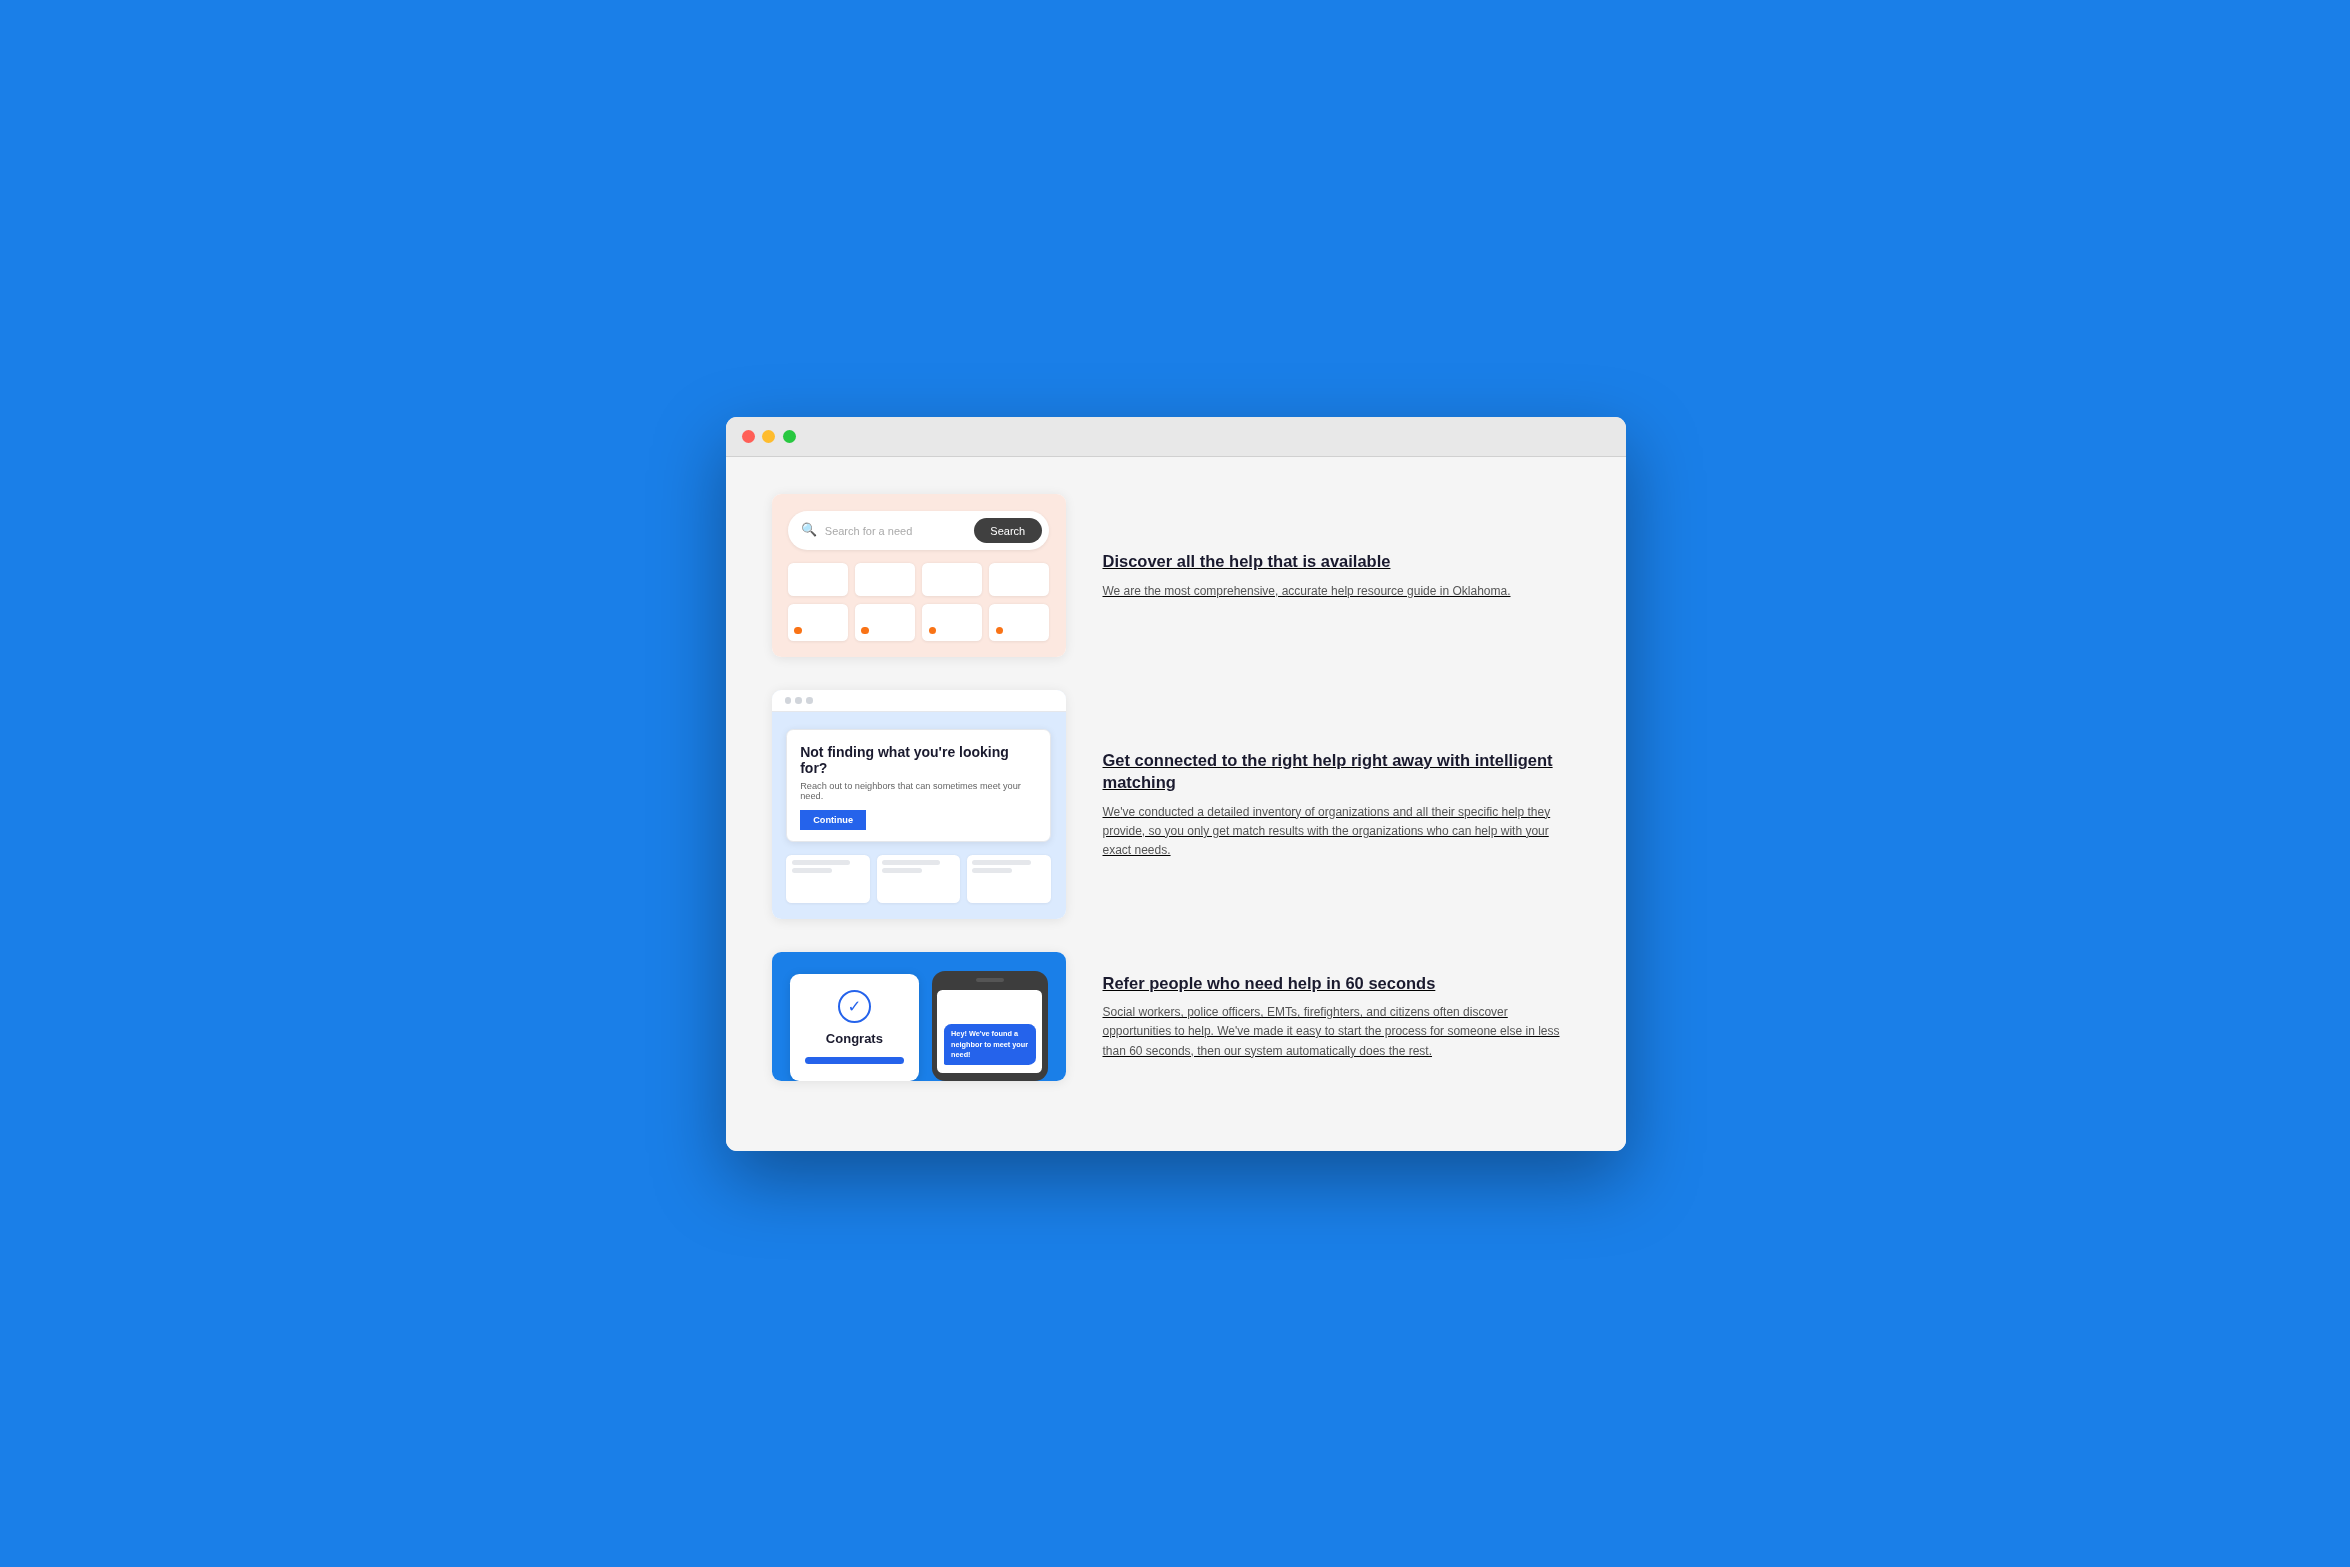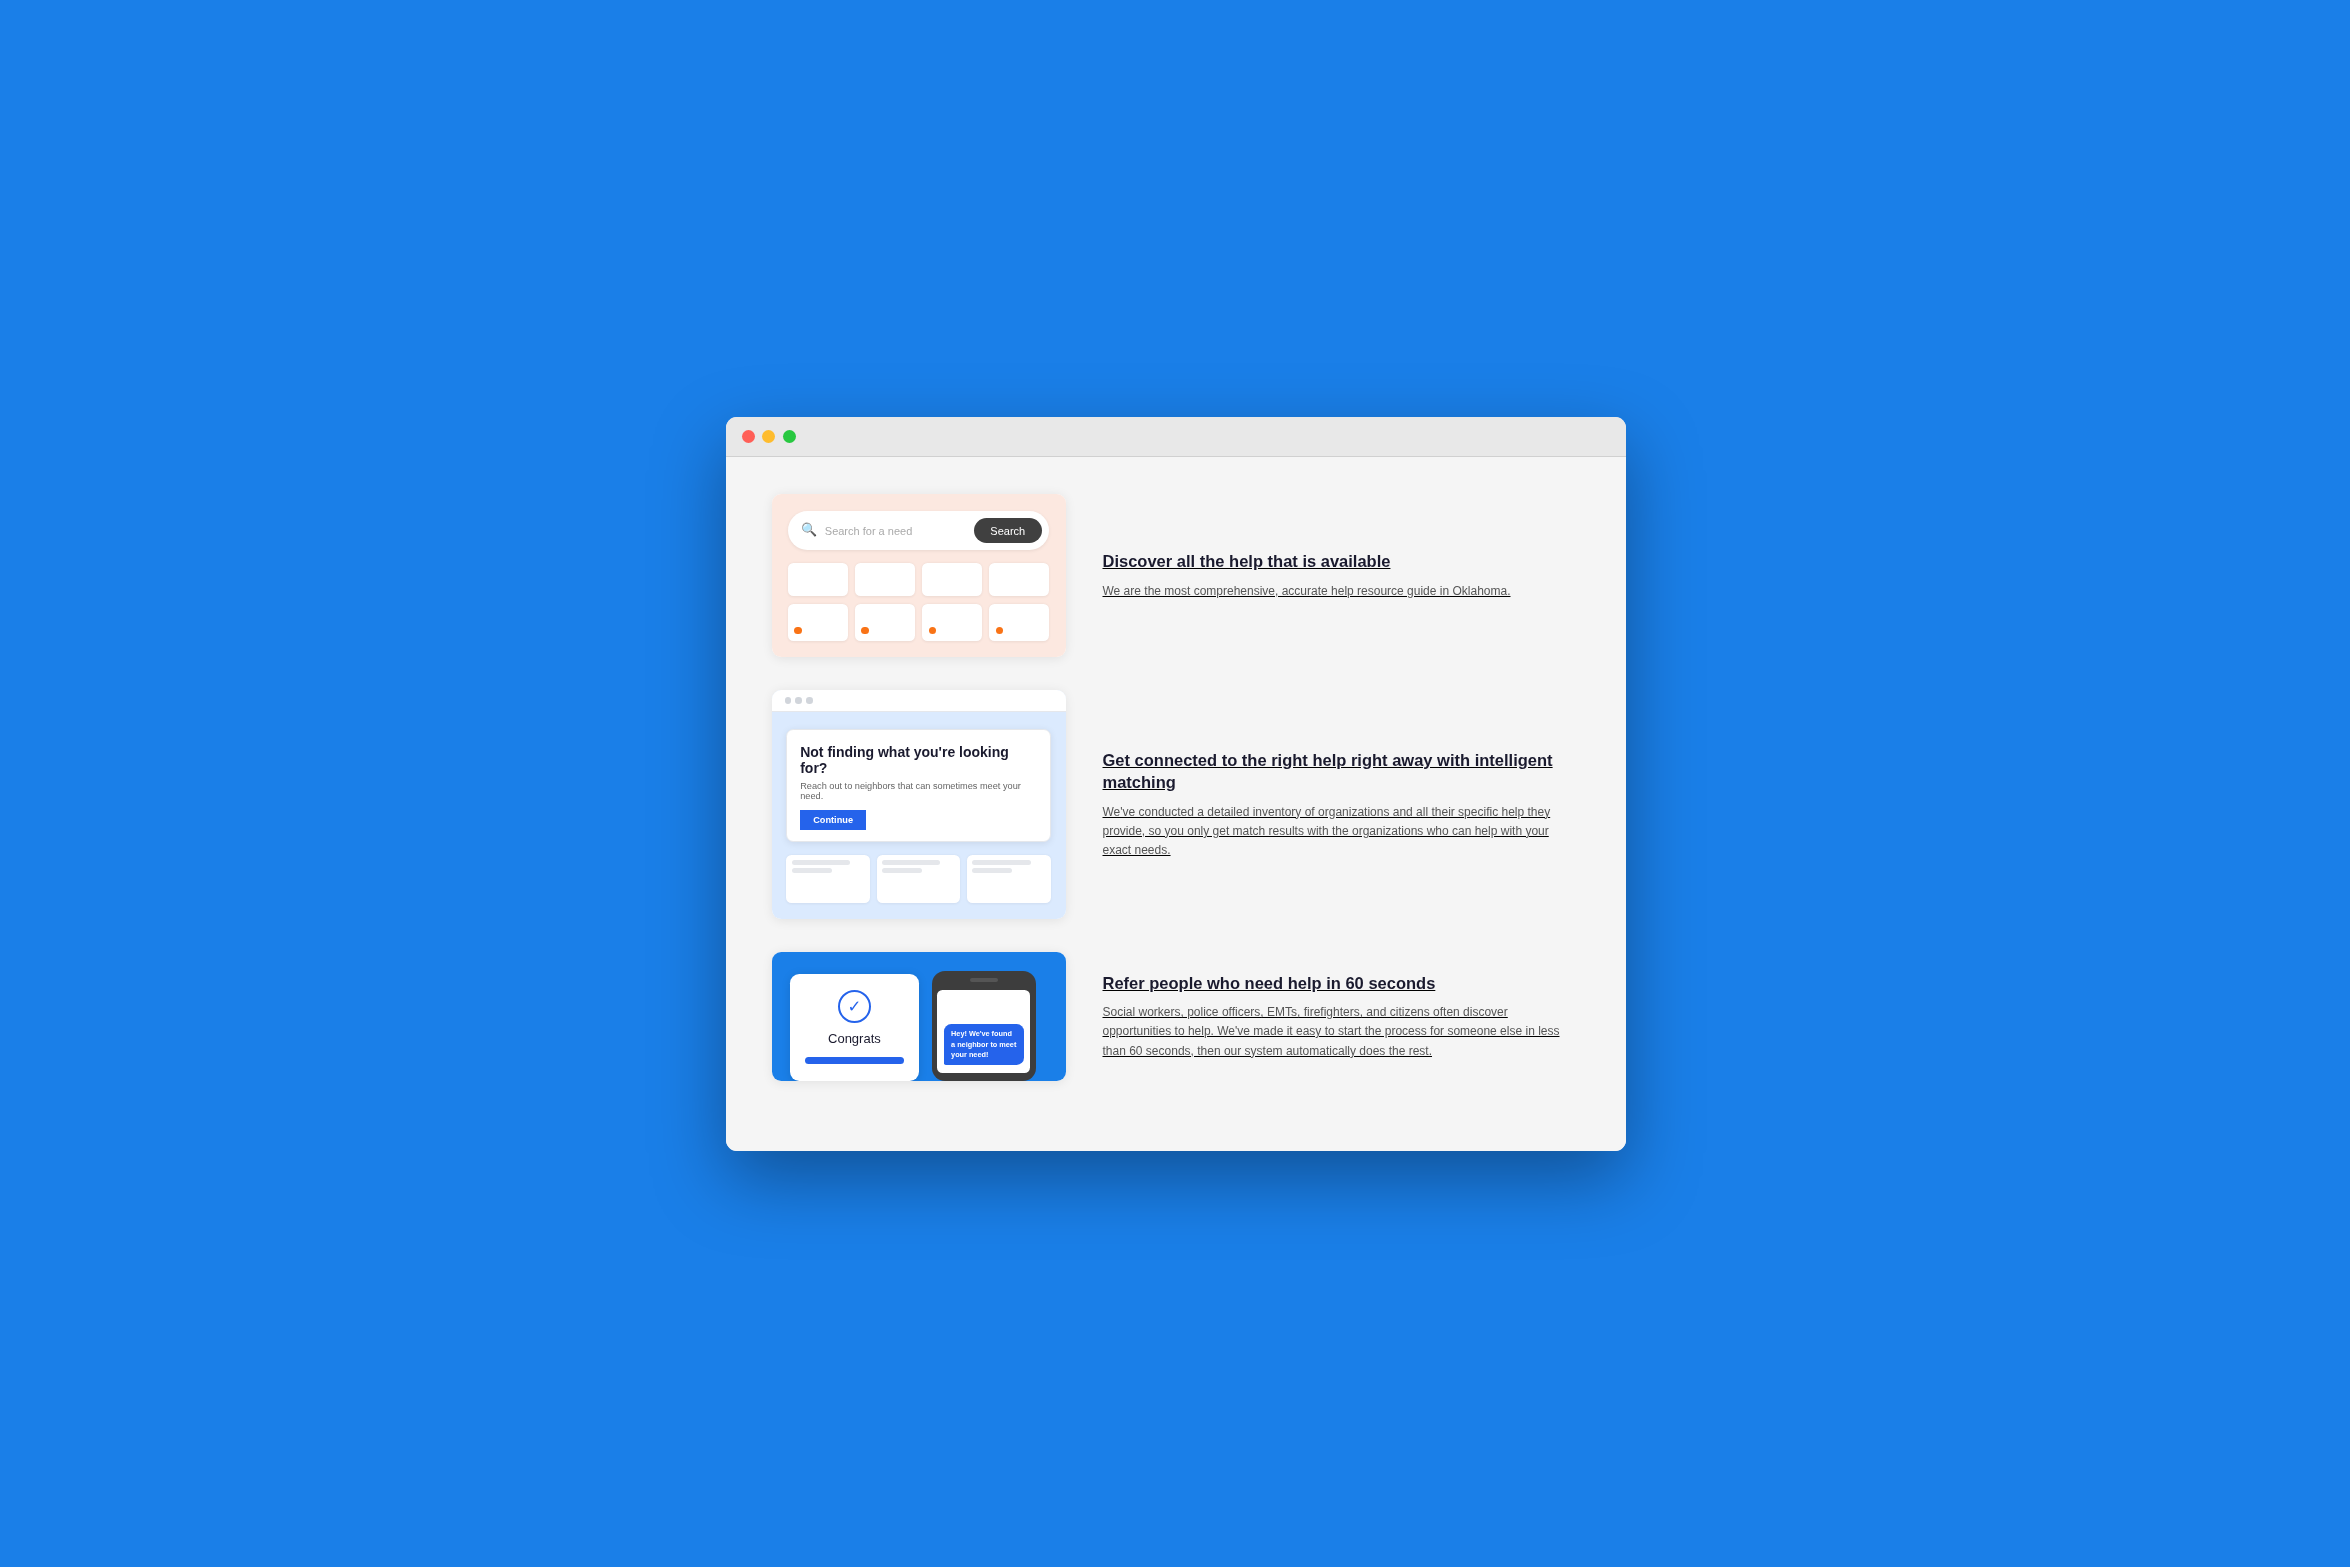--- a/index.html
+++ b/index.html
@@ -283,34 +283,34 @@
       border: 2.8px solid #2563eb;
       display: flex;
       align-items: center;
       justify-content: center;
       color: #2563eb;
       font-size: 16.5px;
     }
 
     .congrats-text {
       font-size: 13px;
-      font-weight: 400;
+      font-weight: 700;
       color: #1a1a2e;
     }
 
     .congrats-blue-bar {
       height: 7.3px;
       background: #2563eb;
       border-radius: 3.7px;
       width: 100%;
       margin-top: 3.7px;
     }
 
     .phone-mockup {
-      width: 104px;
+      width: 116px;
       flex-shrink: 0;
     }
 
     .phone-body {
       background: #3d3d3d;
       border-radius: 13px;
       padding: 7.3px 5.5px;
       min-height: 110px;
     }
 

